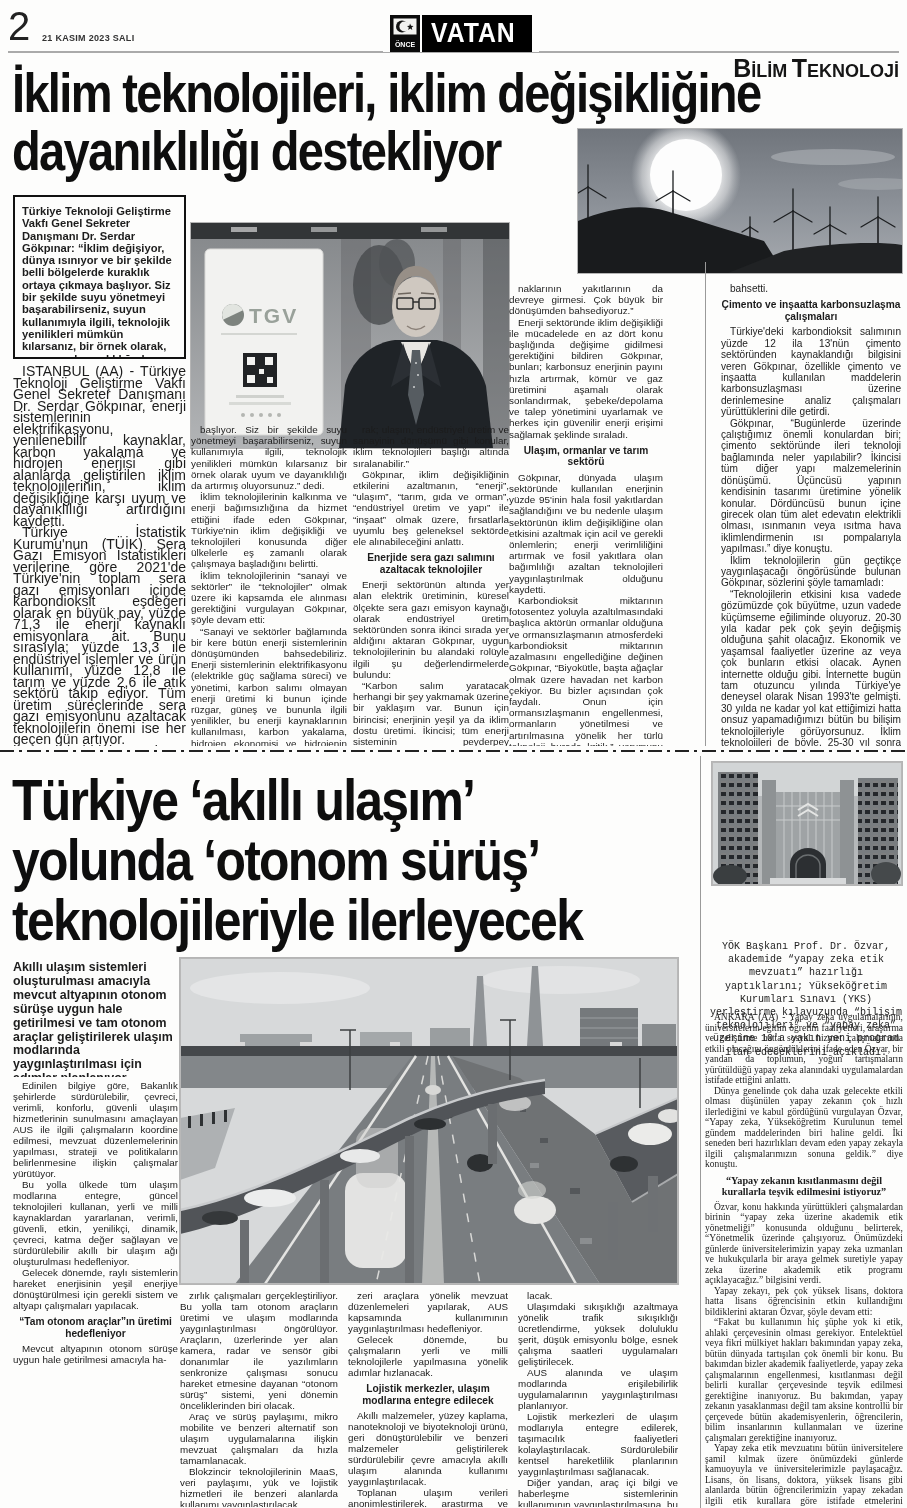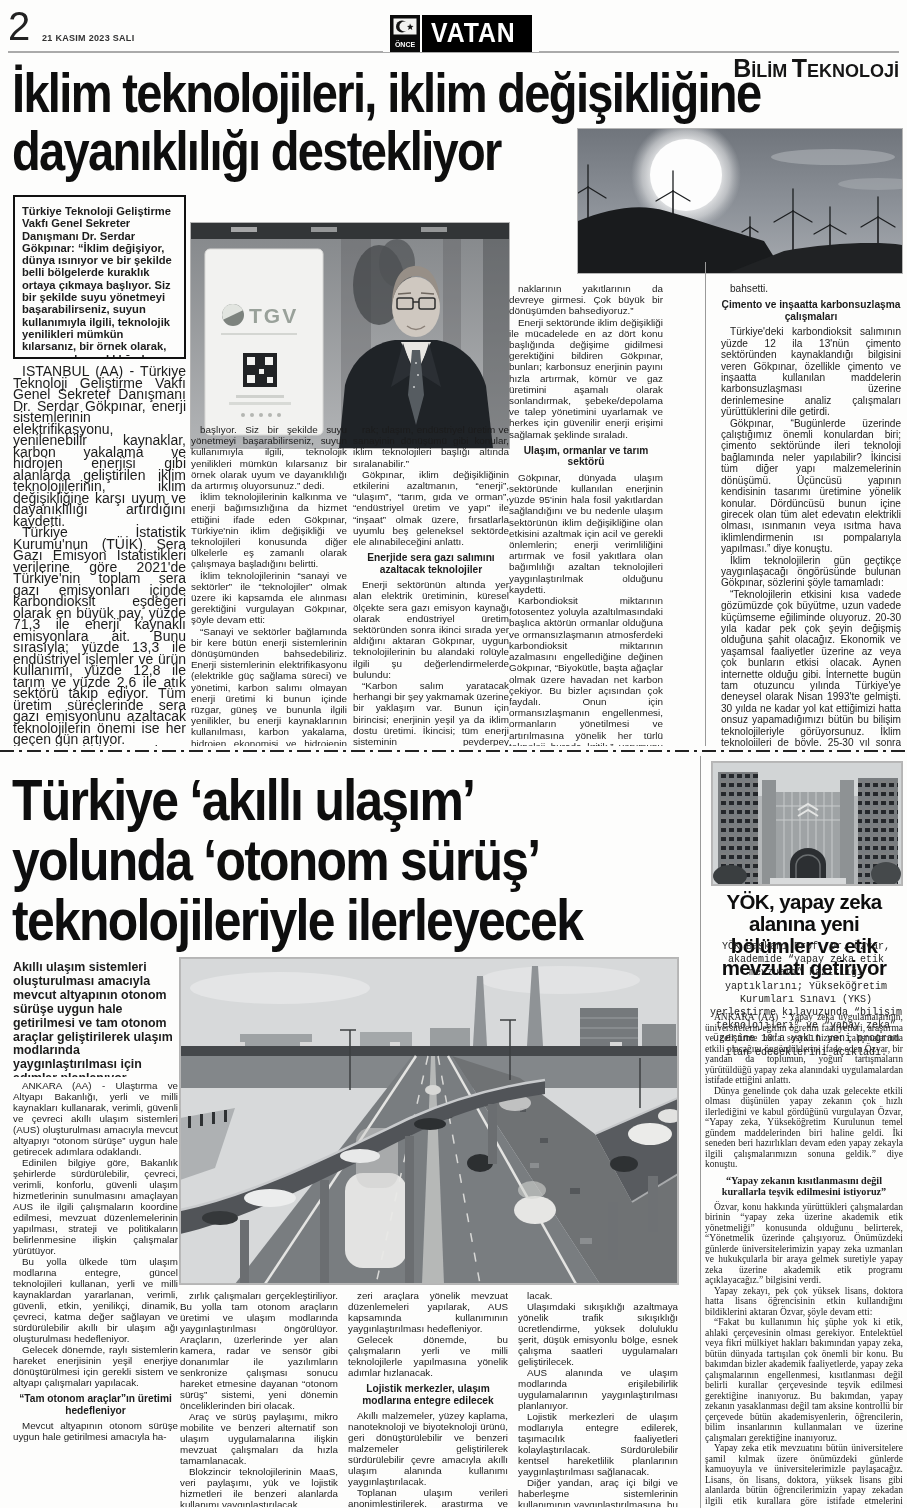--- a/index.html
+++ b/index.html
@@ -231,21 +231,20 @@
   <div class="abs vrule1"></div>
 
   <div class="abs dashdot"></div>
 
   <div class="abs hl h2l" style="left:12px;top:766px;">Türkiye ‘akıllı ulaşım’</div>
   <div class="abs hl h2l" style="left:12px;top:826px;">yolunda ‘otonom sürüş’</div>
   <div class="abs hl h2l" style="left:12px;top:886px;">teknolojileriyle ilerleyecek</div>
 
   <div class="abs lead">Akıllı ulaşım sistemleri oluşturulması amacıyla mevcut altyapının otonom sürüşe uygun hale getirilmesi ve tam otonom araçlar geliştirilerek ulaşım modlarında yaygınlaştırılması için adımlar planlanıyor.</div>
   <div class="abs coltext c-a2c1">
-      <p class="para">ANKARA (AA) - Ulaştırma ve Altyapı Bakanlığı, yerli ve milli kaynakları kullanarak, verimli, güvenli ve çevreci akıllı ulaşım sistemleri (AUS) oluşturulması amacıyla mevcut altyapıyı “otonom sürüşe” uygun hale getirecek adımlara odaklandı.</p>
       <p class="para">Edinilen bilgiye göre, Bakanlık şehirlerde sürdürülebilir, çevreci, verimli, konforlu, güvenli ulaşım hizmetlerinin sunulmasını amaçlayan AUS ile ilgili çalışmaların koordine edilmesi, mevzuat düzenlemelerinin yapılması, strateji ve politikaların belirlenmesine ilişkin çalışmalar yürütüyor.</p>
       <p class="para">Bu yolla ülkede tüm ulaşım modlarına entegre, güncel teknolojileri kullanan, yerli ve milli kaynaklardan yararlanan, verimli, güvenli, etkin, yenilikçi, dinamik, çevreci, katma değer sağlayan ve sürdürülebilir akıllı bir ulaşım ağı oluşturulması hedefleniyor.</p>
       <p class="para">Gelecek dönemde, raylı sistemlerin hareket enerjisinin yeşil enerjiye dönüştürülmesi için gerekli sistem ve altyapı çalışmaları yapılacak.</p>
       <h4 class="subhead">“Tam otonom araçlar”ın üretimi hedefleniyor</h4>
       <p class="para">Mevcut altyapının otonom sürüşe uygun hale getirilmesi amacıyla ha-</p>
     </div>
 
   <div class="abs photo" style="left:180px;top:958px;width:498px;height:326px;" aria-label="highway-traffic-photo">
     <svg viewBox="0 0 498 326" width="498" height="326" preserveAspectRatio="none">
       <rect width="498" height="326" fill="#d7d9da"></rect>
@@ -395,24 +394,20 @@
       <path d="M86,48 L96,42 L106,48 M86,54 L96,48 L106,54" stroke="#e4e5e4" stroke-width="2" fill="none"></path>
       <path d="M78,123 L78,102 A18,16 0 0 1 114,102 L114,123 Z" fill="#2c2f32"></path>
       <path d="M84,123 L84,104 A12,11 0 0 1 108,104 L108,123" stroke="#6a6e70" stroke-width="1.5" fill="none"></path>
       <rect x="58" y="116" width="76" height="7" fill="#d8dadb"></rect>
       <ellipse cx="18" cy="114" rx="17" ry="11" fill="#3a3e40"></ellipse>
       <ellipse cx="174" cy="112" rx="15" ry="12" fill="#45494b"></ellipse>
       <rect x="0.5" y="0.5" width="189" height="122" fill="none" stroke="#b8b8b8"></rect>
     </svg>
   </div>
 
-  <div class="abs sb-head">
-    <div>YÖK, yapay zeka alanına yeni</div>
-    <div>bölümler ve etik mevzuatı getiriyor</div>
-  </div>
   <div class="abs sb-intro">YÖK Başkanı Prof. Dr. Özvar, akademide “yapay zeka etik mevzuatı” hazırlığı yaptıklarını; Yükseköğretim Kurumları Sınavı (YKS) yerleştirme kılavuzunda “bilişim teknolojileri” ve “yapay zeka” üzerine 10'a yakın yeni program ilan edeceklerini açıkladı.</div>
   <div class="abs coltext c-sb">
       <p class="para">ANKARA (AA) - Yapay zeka uygulamalarının, üniversitelerin eğitim öğretim faaliyetleri, araştırma ve geliştirme hatta sosyal hizmet çalışmalarında etkili olacağını öngördüklerini ifade eden Özvar, bir yandan da toplumun, yoğun tartışmaların yürütüldüğü yapay zeka alanındaki uygulamalardan istifade ettiğini anlattı.</p>
       <p class="para">Dünya genelinde çok daha uzak gelecekte etkili olması düşünülen yapay zekanın çok hızlı ilerlediğini ve kabul gördüğünü vurgulayan Özvar, “Yapay zeka, Yükseköğretim Kurulunun temel gündem maddelerinden biri haline geldi. İki seneden beri hazırlıkları devam eden yapay zekayla ilgili çalışmalarımızın sonuna geldik.” diye konuştu.</p>
       <h4 class="subhead">“Yapay zekanın kısıtlanmasını değil kurallarla teşvik edilmesini istiyoruz”</h4>
       <p class="para">Özvar, konu hakkında yürüttükleri çalışmalardan birinin “yapay zeka üzerine akademik etik yönetmeliği” konusunda olduğunu belirterek, “Yönetmelik üzerinde çalışıyoruz. Önümüzdeki günlerde üniversitelerimizin yapay zeka uzmanları ve hukukçularla bir araya gelmek suretiyle yapay zeka üzerine akademik etik programı açıklayacağız.” bilgisini verdi.</p>
       <p class="para">Yapay zekayı, pek çok yüksek lisans, doktora hatta lisans öğrencisinin etkin kullandığını bildiklerini aktaran Özvar, şöyle devam etti:</p>
       <p class="para">“Fakat bu kullanımın hiç şüphe yok ki etik, ahlaki çerçevesinin olması gerekiyor. Entelektüel veya fikri mülkiyet hakları bakımından yapay zeka, bütün dünyada tartışılan çok önemli bir konu. Bu bakımdan bizler akademik faaliyetlerde, yapay zeka çalışmalarının engellenmesi, kısıtlanması değil belirli kurallar çerçevesinde teşvik edilmesi gerektiğine inanıyoruz. Bu bakımdan, yapay zekanın yasaklanması değil tam aksine kontrollü bir çerçevede bütün akademisyenlerin, öğrencilerin, bilim insanlarının kullanmaları ve üzerine çalışmaları gerektiğine inanıyoruz.</p>
       <p class="para">Yapay zeka etik mevzuatını bütün üniversitelere şamil kılmak üzere önümüzdeki günlerde kamuoyuyla ve üniversitelerimizle paylaşacağız. Lisans, ön lisans, doktora, yüksek lisans gibi alanlarda bütün öğrencilerimizin yapay zekadan ilgili etik kurallara göre istifade etmelerini isteyeceğiz.”</p>
     </div>

